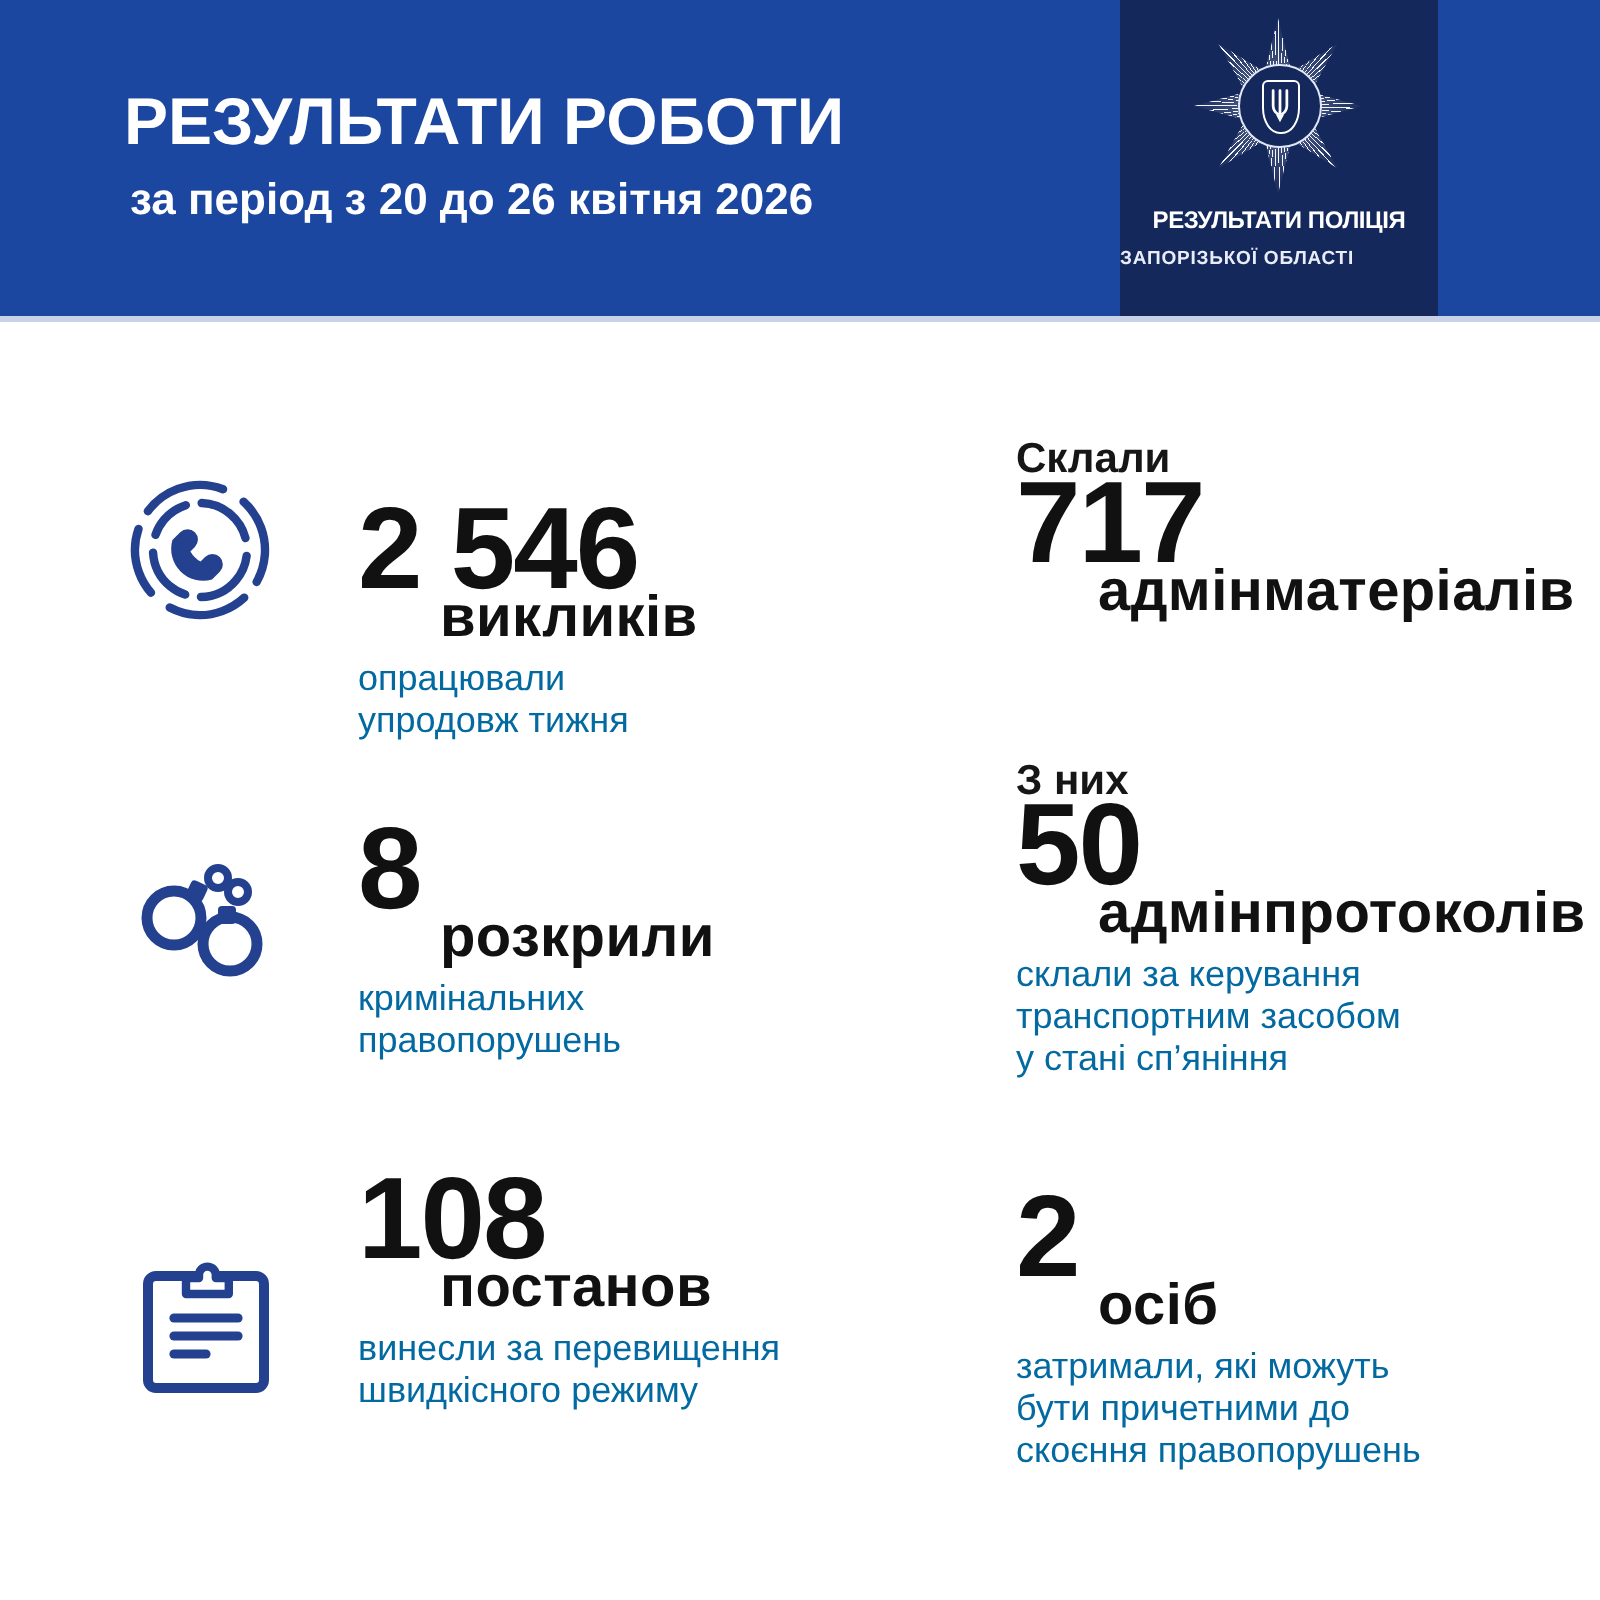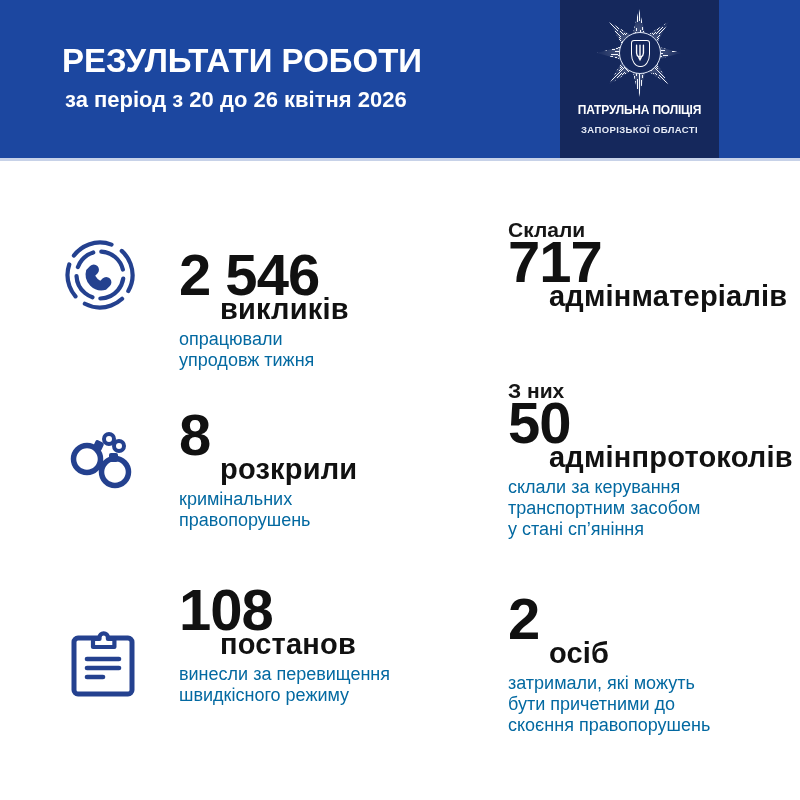--- a/index.html
+++ b/index.html
@@ -13,21 +13,21 @@
     position:absolute;left:62px;top:44px;font-size:33px;font-weight:900;
     letter-spacing:0;color:#ffffff;white-space:nowrap;line-height:1;
   }
   .header-subtitle{
     position:absolute;left:65px;top:88px;font-size:22px;font-weight:800;
     color:#ffffff;white-space:nowrap;line-height:1.1;
   }
   .org-panel{position:absolute;left:560px;top:0;width:159px;height:158px;background:#15285c;}
   .org-line1{position:absolute;left:0;top:103px;width:100%;text-align:center;
     color:#ffffff;font-size:12px;font-weight:800;letter-spacing:-0.2px;white-space:nowrap;}
-  .org-line2{position:absolute;left:0;top:124px;width:100%;text-align:center;
+  .org-line2{position:absolute;left:0;top:124px;width:100%;
     color:#e8edf8;font-size:9.5px;font-weight:700;letter-spacing:0.4px;white-space:nowrap;}
   
   .star{position:absolute;left:37px;top:9px;width:84px;height:88px;}
   .star-rays{
     position:absolute;inset:0;
     background:
       repeating-conic-gradient(#f2f5fc 0deg 0.9deg, rgba(255,255,255,0) 0.9deg 3.8deg),
       radial-gradient(circle at 50% 50%, rgba(255,255,255,0.35) 0%, rgba(255,255,255,0.05) 62%);
     clip-path:polygon(50% 0%,58% 30.6%,85.4% 14.6%,69.4% 42%,100% 50%,69.4% 58%,
       85.4% 85.4%,58% 69.4%,50% 100%,42% 69.4%,14.6% 85.4%,30.6% 58%,
@@ -70,21 +70,21 @@
         <div class="star-rays"></div>
         <div class="star-core">
           <div class="shield">
             <svg width="12" height="18" viewBox="0 0 14 20">
               <path d="M3 1 v9 a4.5 5.5 0 0 0 2.6 4.6 M11 1 v9 a4.5 5.5 0 0 1 -2.6 4.6 M7 1 v13.5" stroke="#ffffff" stroke-width="1.6" fill="none" stroke-linecap="round"></path>
               <path d="M7 19.5 L4.6 15 h4.8 Z" fill="#ffffff"></path>
             </svg>
           </div>
         </div>
       </div>
-      <div class="org-line1">ПАТРУЛЬНА ПОЛІЦІЯ</div>
+      <div class="org-line1">РЕЗУЛЬТАТИ ПОЛІЦІЯ</div>
       <div class="org-line2">ЗАПОРІЗЬКОЇ ОБЛАСТІ</div>
     </div>
   </div>
 
   <div class="divider"></div>
 
   <div class="icon-box" style="left:64px;top:240px">
     <svg width="72" height="70" viewBox="0 0 72 70">
       <g fill="none" stroke="#24418f" stroke-width="4.2" stroke-linecap="round">
         <circle cx="36" cy="35" r="32.5" stroke-dasharray="28 10 40 12 34 10 42 12" transform="rotate(-20 36 35)"></circle>

